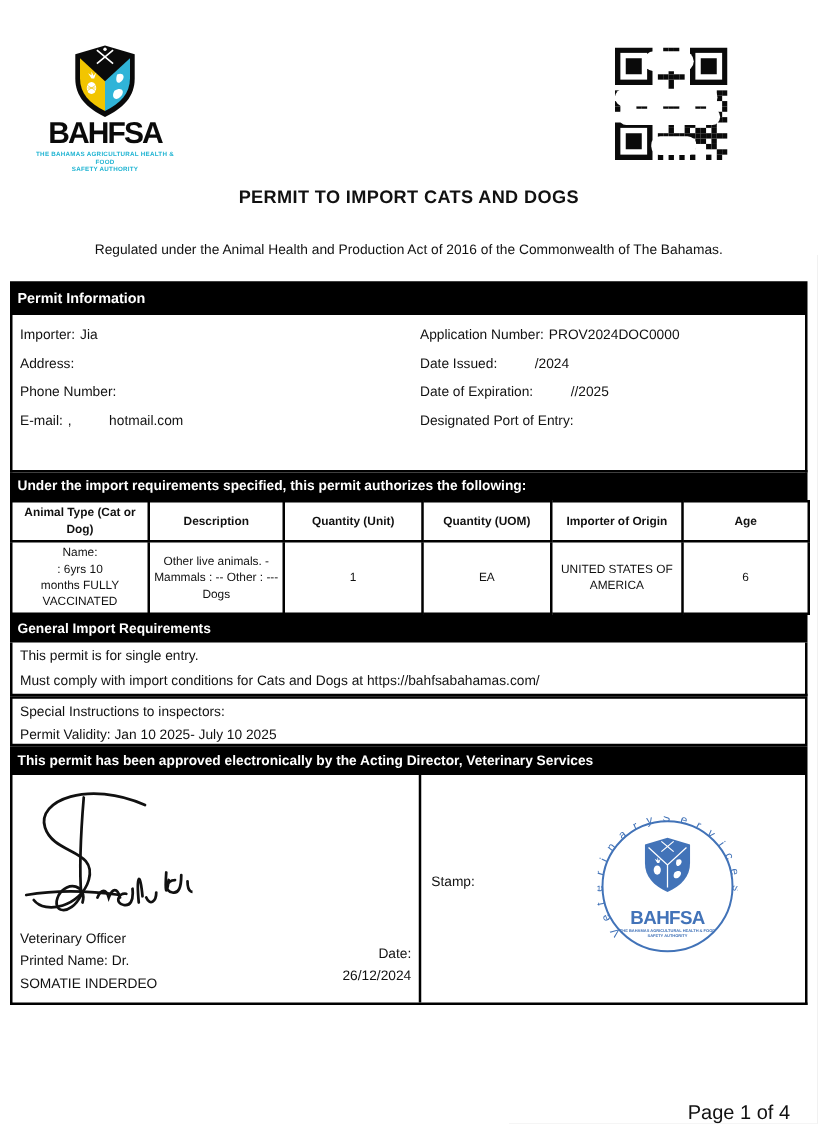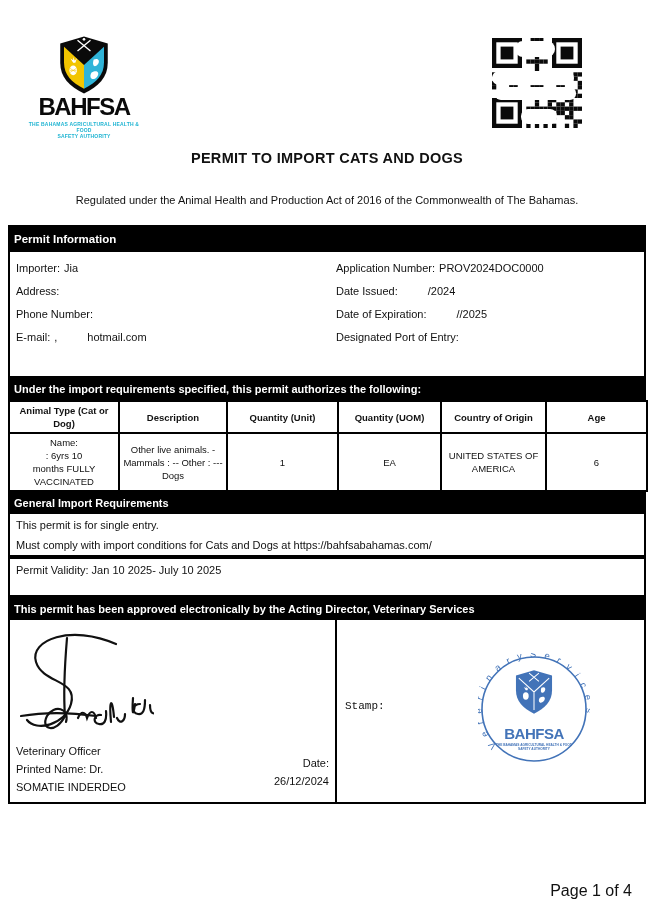--- a/index.html
+++ b/index.html
@@ -44,21 +44,21 @@
   .tbox{border:2px solid #000;border-top:none;box-sizing:border-box;font-size:11px;padding:2px 6px;}
   .tbox.b1{height:43px;line-height:19.5px;}
   .tbox.b2{height:40px;line-height:18px;border-top:2px solid #000;}
 
   .approval-box{display:flex;height:184px;border:2px solid #000;border-top:none;box-sizing:border-box;}
   .sig-cell{width:327px;border-right:2px solid #000;position:relative;box-sizing:border-box;}
   .stamp-cell{flex:1;position:relative;}
   .sig-svg{position:absolute;left:6px;top:12px;}
   .officer-block{position:absolute;left:6px;top:122px;font-size:11px;line-height:18px;}
   .date-block{position:absolute;right:6px;bottom:12px;text-align:right;font-size:11px;line-height:18px;}
-  .stamp-label{position:absolute;left:8px;top:80px;font-size:11px;font-family:Liberation Mono, monospace;}
+  .stamp-label{position:absolute;left:8px;top:80px;font-size:11px;}
   .stamp-svg{position:absolute;left:141px;top:33px;}
   .stamp-ring{font-size:9.5px;letter-spacing:7.5px;fill:var(--stamp_blue,#4273b8);}
   .footer{position:absolute;right:22px;top:882px;font-size:16px;}
 </style>
 </head>
 <body>
 
 <div class="page">
 
   <div class="logo-block">
@@ -260,21 +260,21 @@
           <col style="width:103px">
           <col style="width:105px">
           <col style="width:101px">
         </colgroup>
       <tbody>
           <tr>
         <th>Animal Type (Cat or Dog)</th>
         <th>Description</th>
         <th>Quantity (Unit)</th>
         <th>Quantity (UOM)</th>
-        <th>Country of Origin</th>
+        <th>Importer of Origin</th>
         <th>Age</th>
       </tr>
       <tr>
         <td>
           <div>Name:</div>
           <div>: 6yrs 10</div>
           <div>months FULLY</div>
           <div>VACCINATED</div>
         </td>
         <td>Other live animals. - Mammals : -- Other : --- Dogs</td>
@@ -285,20 +285,21 @@
       </tr>
     </tbody>
       </table>
 
     <div class="bar h22">General Import Requirements</div>
     <div class="tbox b1">
       <div>This permit is for single entry.</div>
       <div>Must comply with import conditions for Cats and Dogs at https://bahfsabahamas.com/</div>
     </div>
     <div class="tbox b2">
+      <div>Special Instructions to inspectors:</div>
       <div>Permit Validity: Jan 10 2025- July 10 2025</div>
     </div>
 
     <div class="bar h23">This permit has been approved electronically by the Acting Director, Veterinary Services</div>
     <div class="approval-box">
       <div class="sig-cell">
         <svg class="sig-svg" width="138" height="112" viewBox="0 0 138 112">
           <g stroke="#111" stroke-width="2.2" fill="none" stroke-linecap="round">
             <path d="M100,12 C55,-8 13,8 20,30 C27,52 62,47 55,72 C49,93 20,100 11,88"></path>
             <path d="M51,6 C49,30 47,58 49,84"></path>

